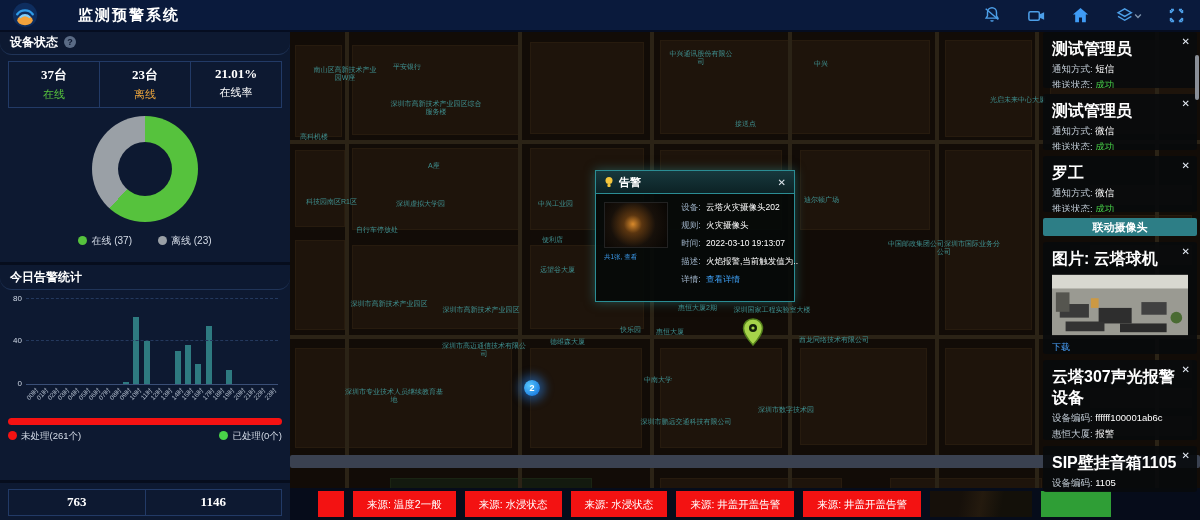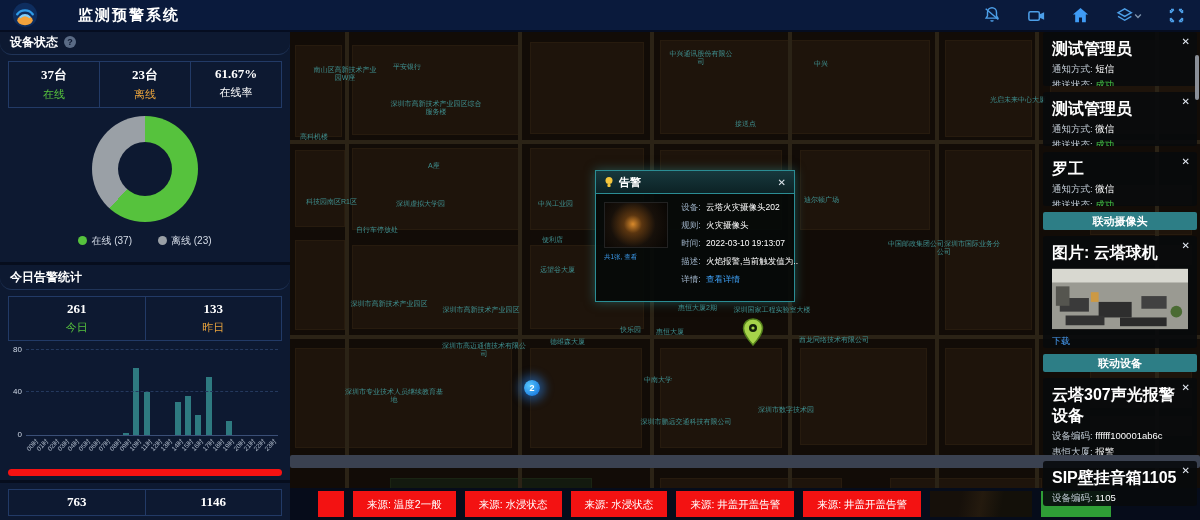--- a/index.html
+++ b/index.html
@@ -158,47 +158,37 @@
     <div class="stats" id="device-stats">
         <div class="stat">
           <div class="v">37台</div>
           <div class="l" style="color: rgb(86, 194, 61);">在线</div>
         </div>
         <div class="stat">
           <div class="v">23台</div>
           <div class="l" style="color: rgb(232, 163, 61);">离线</div>
         </div>
         <div class="stat">
-          <div class="v">61.67%</div>
+          <div class="v">21.01%</div>
           <div class="l" style="color: rgb(255, 255, 255);">在线率</div>
         </div>
       </div>
     <div class="donut-wrap">
       <div class="donut" id="donut" style="background: conic-gradient(rgb(86, 194, 61) 0deg, rgb(86, 194, 61) 222deg, rgb(154, 160, 166) 222deg, rgb(154, 160, 166) 360deg);"></div>
     </div>
     <div class="legend" id="donut-legend">
         <span><span class="dot" style="background: rgb(86, 194, 61);"></span><span>在线 (37)</span></span>
         <span><span class="dot" style="background: rgb(154, 160, 166);"></span><span>离线 (23)</span></span>
       </div>
   </div>
 
   <div class="panel" style="height:215px">
     <div class="panel-h">
       <span>今日告警统计</span>
     </div>
-    <div class="stats" id="today-stats">
-        <div class="stat">
-          <div class="v">261</div>
-          <div class="l" style="color: rgb(86, 194, 61);">今日</div>
-        </div>
-        <div class="stat">
-          <div class="v">133</div>
-          <div class="l" style="color: rgb(232, 163, 61);">昨日</div>
-        </div>
-      </div>
     <div class="chart">
       <div class="plot" id="plot">
         <div class="gline" style="bottom:85px"></div>
         <div class="gline" style="bottom:43px"></div>
         <div class="ylab" style="top:-4px">80</div>
         <div class="ylab" style="bottom:39px">40</div>
         <div class="ylab" style="bottom:-4px">0</div>
       <div class="slot"></div>
           <div class="slot"></div>
           <div class="slot"></div>
@@ -482,21 +472,20 @@
         <rect width="140" height="14" fill="#d8d8d0"></rect>
         <rect x="8" y="30" width="30" height="14" fill="#3a3a3a"></rect>
         <rect x="48" y="34" width="34" height="16" fill="#2e2e2e"></rect>
         <rect x="92" y="28" width="26" height="13" fill="#414141"></rect>
         <rect x="14" y="48" width="40" height="10" fill="#333"></rect>
         <rect x="70" y="50" width="48" height="9" fill="#2b2b2b"></rect>
         <rect x="40" y="24" width="8" height="10" fill="#c94"></rect>
         <circle cx="128" cy="44" r="6" fill="#4a6b33"></circle>
         <rect x="4" y="18" width="14" height="20" fill="#55554f"></rect>
       </svg><span class="dl">下载</span></div>
-    <div class="teal-bar">联动设备</div>
     <div class="note-card" style="height: 80px; overflow: hidden;">
       <span class="cardx">✕</span>
       <div class="note-title">云塔307声光报警设备</div>
       <div class="note-row"><span>设备编码: </span><b>ffffff100001ab6c</b></div>
       <div class="note-row"><span>惠恒大厦: </span><b>报警</b></div>
       <div class="note-row"><span>下发结果: </span><b class="ok">成功</b></div>
     </div>
     <div class="note-card" style="height: 46px; overflow: hidden;">
       <span class="cardx">✕</span>
       <div class="note-title">SIP壁挂音箱1105</div>

